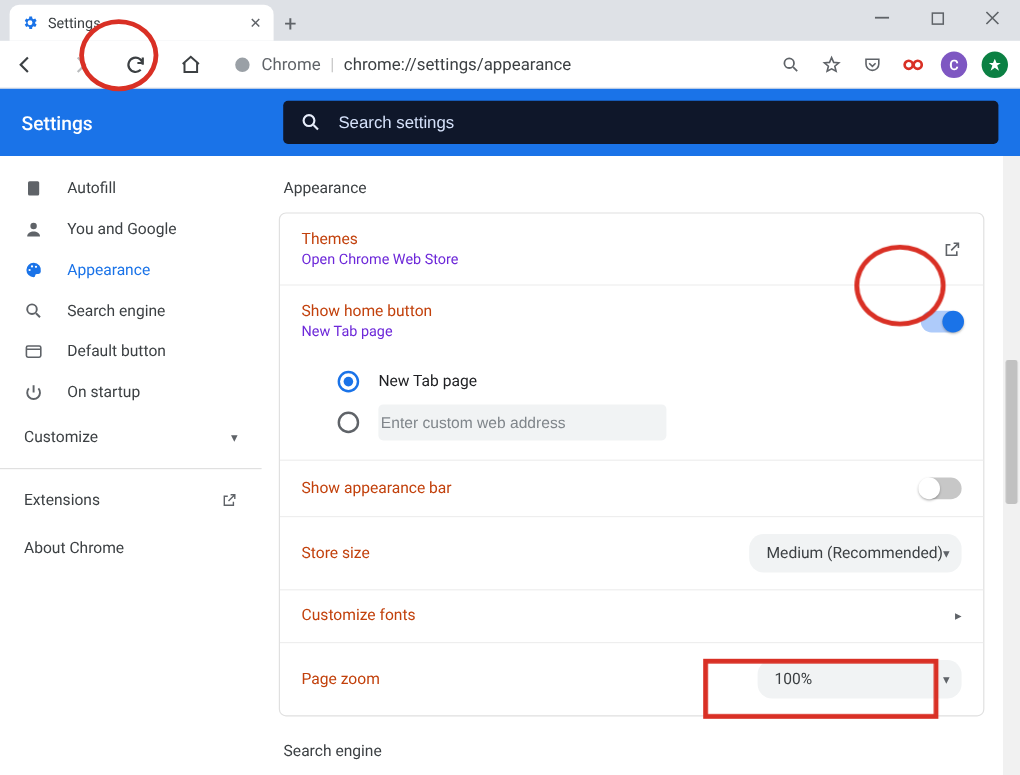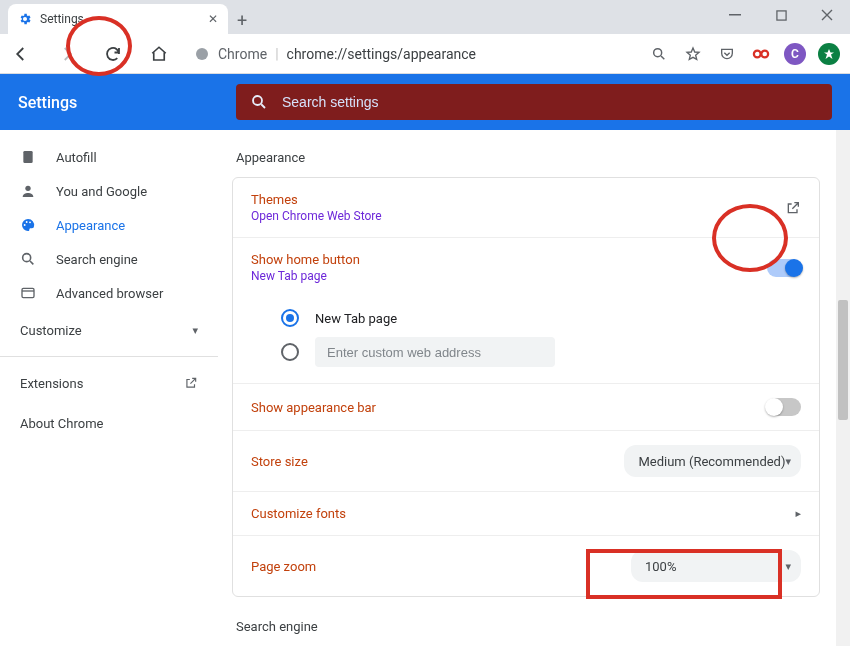--- a/index.html
+++ b/index.html
@@ -72,21 +72,21 @@
     width:22px;height:22px;border-radius:50%;background:#0b8043;color:#fff;
     display:flex;align-items:center;justify-content:center;font-size:14px;
   }
   
   .settings-header {
     height:56px; background:#1a73e8; color:#fff; display:flex; align-items:center;
     padding:0 18px; gap:18px;
   }
   .settings-title { font-size:16px; font-weight:500; width:200px; }
   .search-wrap {
-    flex:1; max-width:620px; height:36px; background:#7f1d1d; border-radius:4px;
+    flex:1; max-width:620px; height:36px; background:#0f172a; border-radius:4px;
     display:flex; align-items:center; gap:12px; padding:0 14px; color:#e8eefb;
   }
   .search-wrap input {
     background:transparent; border:none; outline:none; color:#e8eefb; font-size:14px; flex:1;
   }
   .search-wrap input::placeholder { color:#d6e2fb; }
   
   .body {
     display:flex; height:calc(646px - 34px - 40px - 56px);
   }
@@ -135,21 +135,21 @@
   .radio {
     width:18px;height:18px;border:2px solid #5f6368;border-radius:50%;display:flex;
     align-items:center;justify-content:center;
   }
   .radio.selected { border-color:#1a73e8; }
   .radio.selected::after {
     content:""; width:8px;height:8px;border-radius:50%;background:#1a73e8;
   }
   .custom-input {
     flex:0 0 240px; height:30px; background:#f1f3f4; border:none; border-radius:4px;
-    padding:0 12px; font-size:13px; color:#5f6368;
+    padding:0 2px; font-size:13px; color:#5f6368;
   }
   .custom-input::placeholder { color:#80868b; }
   .select-box {
     min-width:170px; height:32px; background:#f1f3f4; border-radius:12px;
     display:flex; align-items:center; justify-content:space-between; padding:0 10px 0 14px;
     font-size:13px; color:#3c4043;
   }
   .chev { color:#5f6368; font-size:11px; }
   
   .scroll-track {
@@ -317,21 +317,30 @@
       </span>
       <span>Search engine</span>
     </div>
     <div class="side-item">
       <span class="icn">
         <svg width="16" height="16" viewBox="0 0 24 24" fill="none" stroke="#5f6368" stroke-width="2">
             <rect x="3" y="5" width="18" height="14" rx="2"></rect>
             <path d="M3 9h18"></path>
           </svg>
       </span>
-      <span>Advanced browser</span>
+      <span>Default button</span>
+    </div>
+    <div class="side-item">
+      <span class="icn">
+        <svg width="16" height="16" viewBox="0 0 24 24" fill="none" stroke="#5f6368" stroke-width="2.4">
+            <path d="M12 3v9"></path>
+            <path d="M6 7a8 8 0 1012 0"></path>
+          </svg>
+      </span>
+      <span>On startup</span>
     </div>
     <div class="side-section">
       <span>Customize</span>
       <span class="chev">▾</span>
     </div>
     <div class="divider"></div>
     <div class="side-section">
       <span>Extensions</span>
       <span>
         <svg width="14" height="14" viewBox="0 0 24 24" fill="none" stroke="#5f6368" stroke-width="2">

